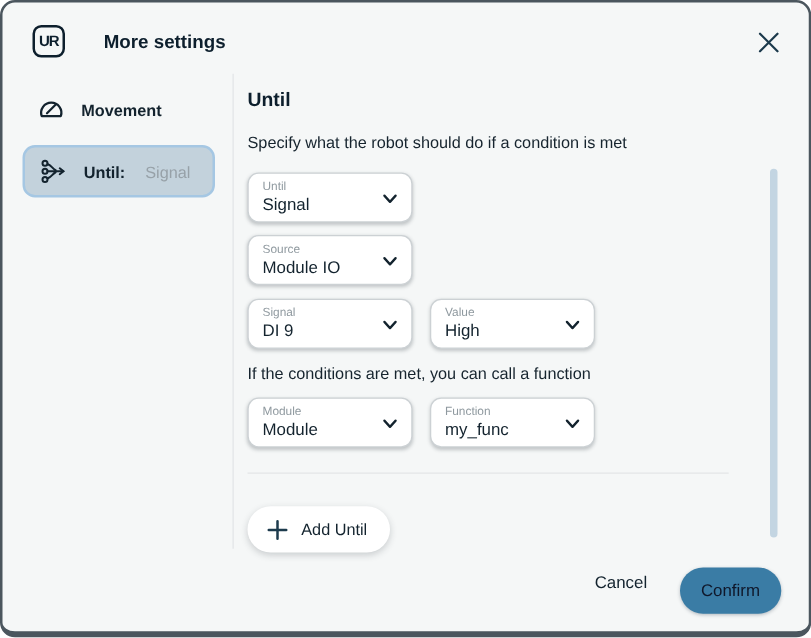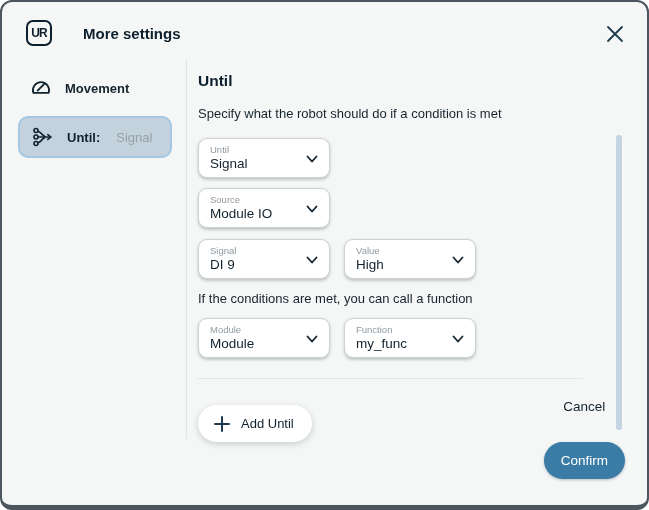--- a/index.html
+++ b/index.html
@@ -44,25 +44,25 @@
   .divider{margin:20px 0 0;border:none;border-top:1px solid #e4e6e8;width:100%;}
   .add-btn{
     margin-top:26px;display:inline-flex;align-items:center;gap:10px;height:37px;
     background:#ffffff;border:none;border-radius:19px;padding:0 18px 0 15px;
     box-shadow:0 2px 6px rgba(40,50,60,0.22);cursor:pointer;
   }
   .add-btn span{font-size:13px;font-weight:500;color:#13232e;}
   
   .scrollbar{position:absolute;top:133px;right:25px;width:6px;height:295px;border-radius:3px;background:#c3d5e2;}
   
-  .footer{position:absolute;right:22px;bottom:26px;display:flex;align-items:center;gap:24px;flex-direction:column;}
+  .footer{position:absolute;right:22px;bottom:14px;display:flex;align-items:flex-start;gap:24px;}
   .cancel-btn{background:transparent;border:none;font-size:13.5px;color:#13232e;cursor:pointer;padding:4px 2px;}
   .confirm-btn{
     height:37px;padding:0 17px;border:none;border-radius:19px;background:#3a7ca5;
-    color:#ffffff;font-size:13.5px;font-weight:500;cursor:pointer;box-shadow:0 1px 3px rgba(30,50,70,0.3);
+    color:#0f172a;font-size:13.5px;font-weight:500;cursor:pointer;box-shadow:0 1px 3px rgba(30,50,70,0.3);
   }
   svg{display:block;}
 </style>
 </head>
 <body>
 
 <div class="dialog">
 
   <div class="header">
     <div class="logo">UR</div>

